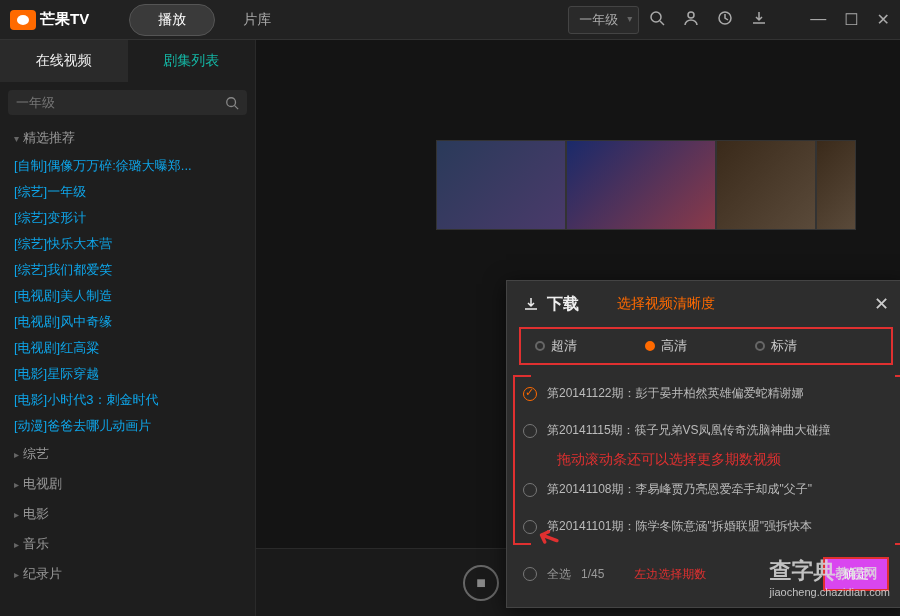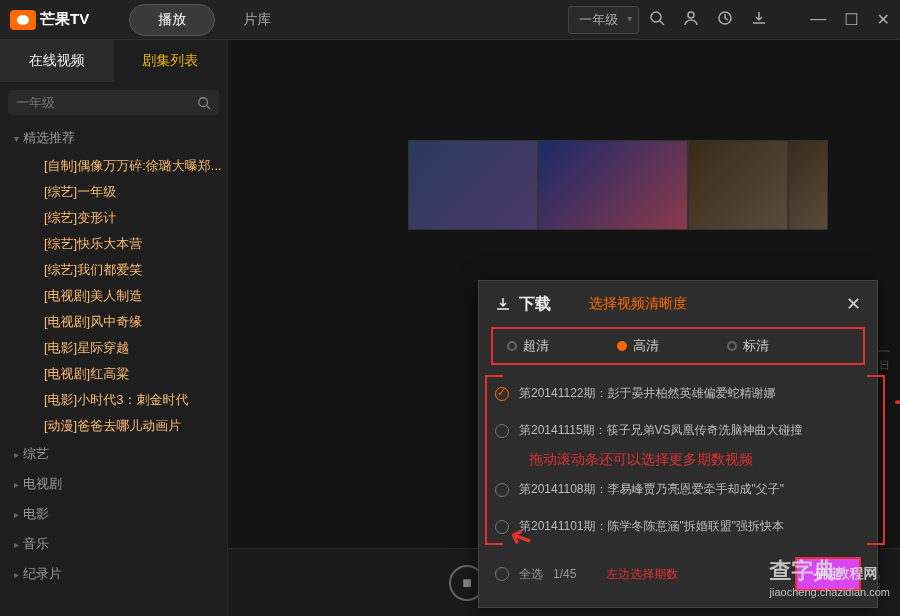--- a/index.html
+++ b/index.html
@@ -11,30 +11,30 @@
 .logo-icon { width: 26px; height: 20px; background: #ff6a00; border-radius: 4px; display: flex; align-items: center; justify-content: center; }
 .nav-tab { padding: 6px 28px; color: #aaa; font-size: 14px; cursor: pointer; border-radius: 16px; }
 .nav-tab.active { background: #3a3a3a; color: #fff; border: 1px solid #555; }
 .grade-sel { margin-left: auto; margin-right: 10px; background: #2a2a2a; border: 1px solid #444; color: #aaa; padding: 4px 20px 4px 10px; font-size: 13px; position: relative; border-radius: 3px; }
 .topbar-icons { display: flex; gap: 18px; align-items: center; color: #aaa; }
 .topbar-icons > span { cursor: pointer; }
 .win-controls { display: flex; gap: 18px; margin-left: 25px; }
 
 
 .main { display: flex; height: calc(100% - 40px); }
-.left-panel { width: 228px; background: #1e1e1e; border-right: 1px solid #2a2a2a; display: flex; flex-direction: column; }
+.left-panel { width: 256px; background: #1e1e1e; border-right: 1px solid #2a2a2a; display: flex; flex-direction: column; }
 .left-tabs { display: flex; }
-.left-tab { flex: 1; text-align: center; padding: 12px 0; font-size: 14px; color: #eab308; cursor: pointer; }
+.left-tab { flex: 1; text-align: center; padding: 12px 0; font-size: 14px; color: #14b8a6; cursor: pointer; }
 .left-tab.active { background: #2a2a2a; color: #eee; }
 .search-row { padding: 8px; }
 .search-box { background: #2a2a2a; border-radius: 4px; display: flex; align-items: center; padding: 5px 8px; }
 .search-box input { flex: 1; background: none; border: none; color: #aaa; font-size: 13px; outline: none; }
 .cat-list { flex: 1; overflow: hidden; font-size: 13px; }
 .cat-row { padding: 6px 14px; display: flex; align-items: center; gap: 4px; cursor: pointer; }
-.cat-sub { padding: 4px 0 4px 44px; color: #fdba74; cursor: pointer; white-space: nowrap; overflow: hidden; text-overflow: ellipsis; }
+.cat-sub { padding: 4px 0 4px 14px; color: #0ea5e9; cursor: pointer; white-space: nowrap; overflow: hidden; text-overflow: ellipsis; }
 .chev { font-size: 10px; color: #666; }
 
 
 .content { flex: 1; position: relative; background: #141414; }
 .thumb-row { position: absolute; top: 100px; left: 180px; display: flex; gap: 0; }
 .thumb { width: 130px; height: 90px; background: linear-gradient(135deg,#2a3a5a,#4a3a6a); border: 1px solid #333; }
 .thumb.t2 { width: 150px; background: linear-gradient(135deg,#1a2a6a,#8a3a4a); }
 .thumb.t3 { width: 100px; background: linear-gradient(135deg,#3a2a1a,#5a4a3a); }
 .timeline { position: absolute; top: 310px; right: 10px; width: 220px; display: flex; justify-content: space-between; font-size: 11px; color: #555; border-top: 2px solid #333; padding-top: 6px; }
 
@@ -139,22 +139,22 @@
           <span>精选推荐</span>
         </div>
       <div id="featured-items">
           <div class="cat-sub">[自制]偶像万万碎:徐璐大曝郑...</div>
           <div class="cat-sub">[综艺]一年级</div>
           <div class="cat-sub">[综艺]变形计</div>
           <div class="cat-sub">[综艺]快乐大本营</div>
           <div class="cat-sub">[综艺]我们都爱笑</div>
           <div class="cat-sub">[电视剧]美人制造</div>
           <div class="cat-sub">[电视剧]风中奇缘</div>
+          <div class="cat-sub">[电视剧]红高粱</div>
           <div class="cat-sub">[电影]星际穿越</div>
-          <div class="cat-sub">[电视剧]红高粱</div>
           <div class="cat-sub">[电影]小时代3：刺金时代</div>
           <div class="cat-sub">[动漫]爸爸去哪儿动画片</div>
         </div>
       <div id="cat-items">
           <div class="cat-row">
             <span class="chev">▸</span>
             <span>综艺</span>
           </div>
           <div class="cat-row">
             <span class="chev">▸</span>

